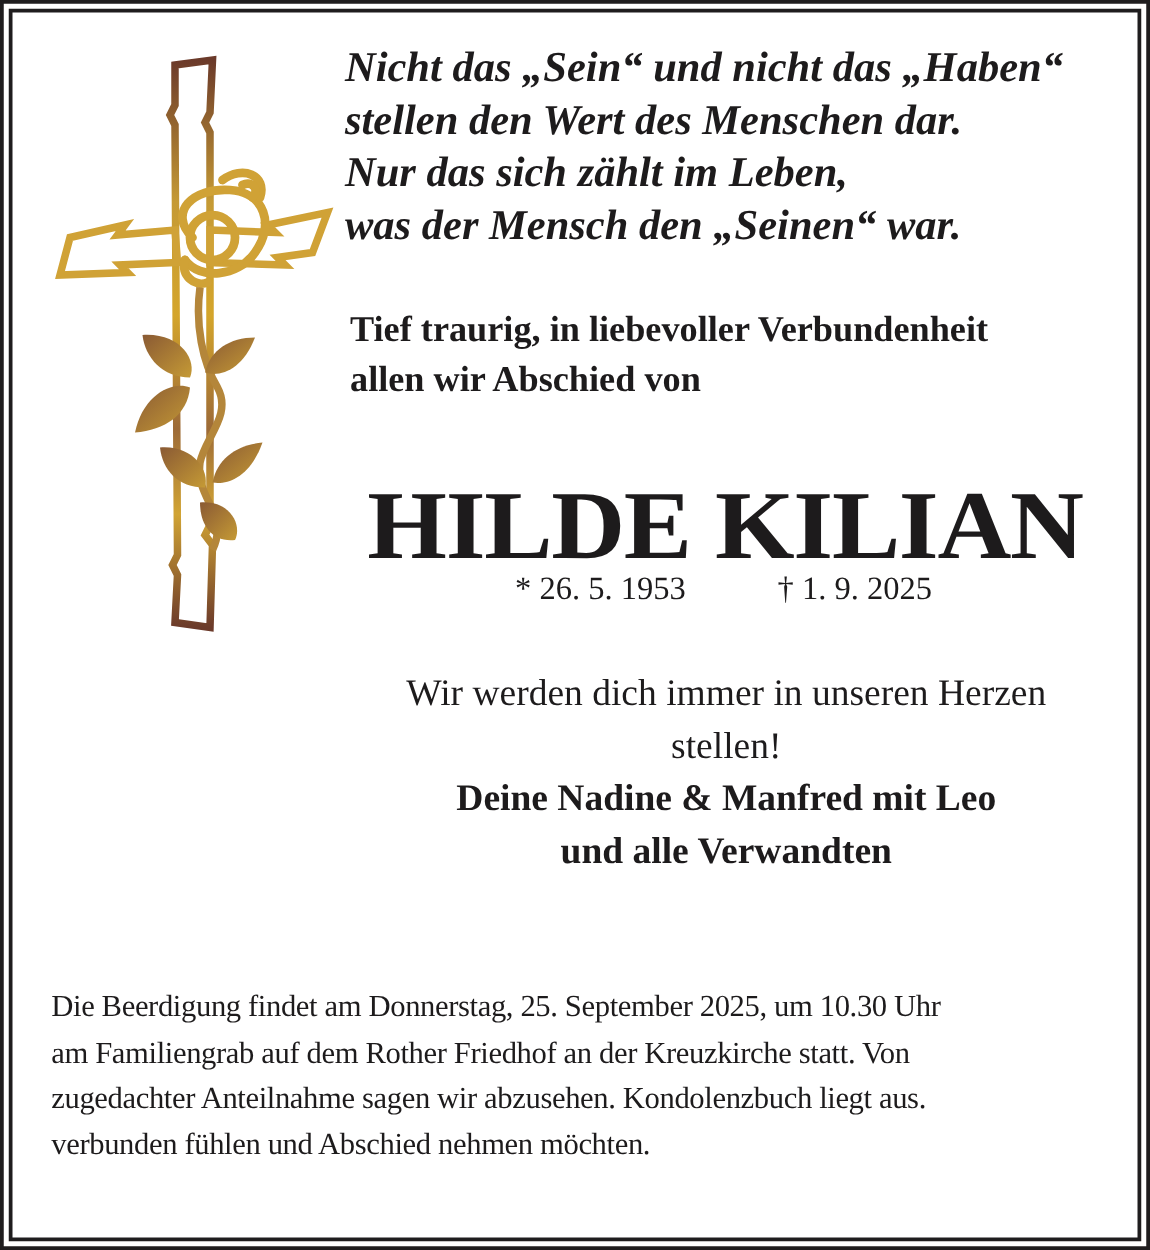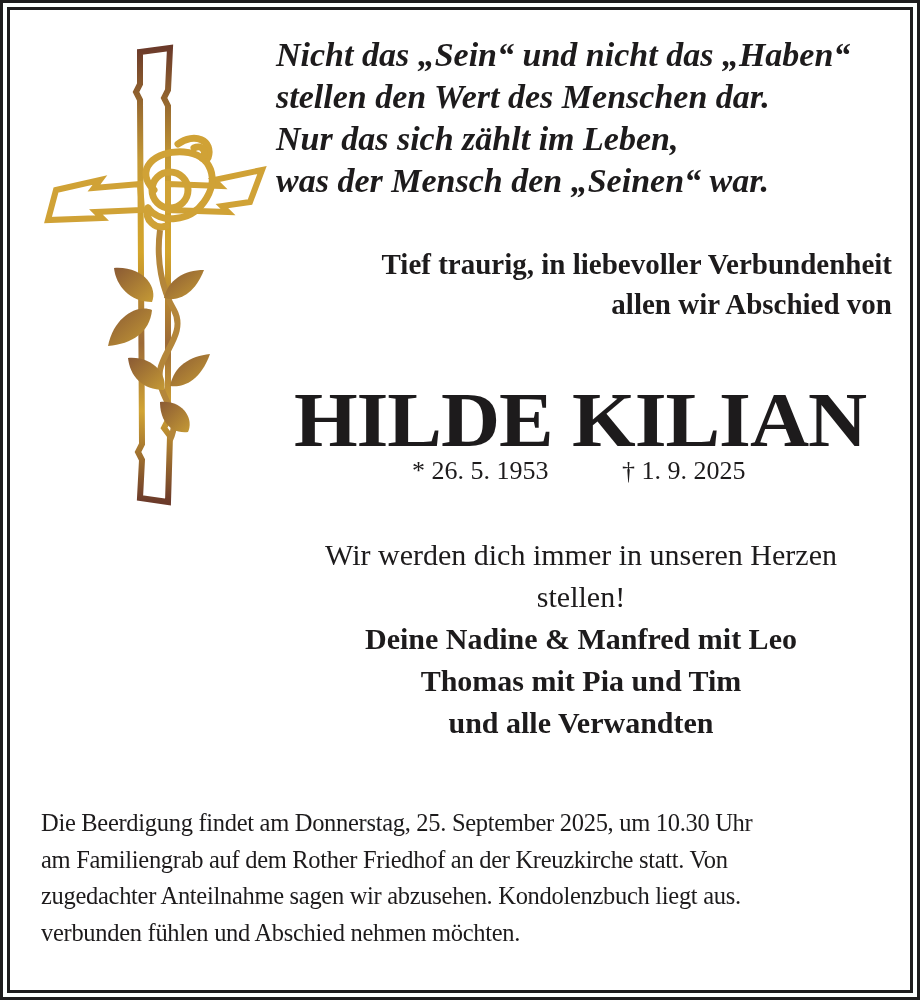--- a/index.html
+++ b/index.html
@@ -6,35 +6,35 @@
     body { width: 920px; height: 1000px; position: relative; overflow: hidden;
            font-family: "Liberation Serif", serif; color: #1d1b1c; }
     .frame-outer { position: absolute; left: 0; top: 0; width: 914px; height: 994px;
                    border: 3px solid #1f1d1e; }
     .frame-inner { position: absolute; left: 7px; top: 7px; width: 900px; height: 980px;
                    border: 3px solid #1f1d1e; }
     .cross { position: absolute; left: 44px; top: 40px; width: 224px; height: 466px; }
     .poem { position: absolute; left: 276px; top: 34px; width: 600px;
             font-style: italic; font-weight: bold; font-size: 34px; line-height: 42px; }
     .poem div { white-space: nowrap; }
-    .intro { position: absolute; left: 280px; top: 244px; width: 612px; text-align: right;
+    .intro { position: absolute; left: 280px; top: 244px; width: 612px; text-align: left;
              font-weight: bold; font-size: 29px; line-height: 40px; }
     .name { position: absolute; left: 280px; top: 380px; width: 600px; text-align: center;
             font-weight: bold; font-size: 78px; line-height: 80px; letter-spacing: -1px;
             transform: scaleX(1.05); transform-origin: center; }
     .dates { position: absolute; left: 280px; top: 456px; width: 600px;
              font-size: 26px; line-height: 30px; }
     .dates .born { position: absolute; left: 132px; }
     .dates .died { position: absolute; left: 342px; }
     .closing { position: absolute; left: 281px; top: 534px; width: 600px;
                font-size: 30px; line-height: 42px; text-align: center; }
     .closing .bold { font-weight: bold; }
     .closing div { white-space: nowrap; }
     .funeral { position: absolute; left: 41px; top: 788px; width: 850px;
-               font-size: 24.5px; line-height: 36.5px; letter-spacing: -0.3px; margin-top: 17px; }
+               font-size: 24.5px; line-height: 36.5px; letter-spacing: -0.3px; }
     .funeral div { white-space: nowrap; }
   </style>
 </head>
 <body>
 
 <div class="frame-outer"></div>
 <div class="frame-inner"></div>
 
 <svg class="cross" viewBox="0 0 224 466" xmlns="http://www.w3.org/2000/svg">
   <defs>
@@ -94,21 +94,20 @@
 
 <div class="dates">
   <span class="born">* 26. 5. 1953</span>
   <span class="died">† 1. 9. 2025</span>
 </div>
 
 <div class="closing">
   <div>Wir werden dich immer in unseren Herzen</div>
   <div>stellen!</div>
   <div class="bold">Deine Nadine &amp; Manfred mit Leo</div>
-  <div class="bold">Thomas mit Pia und Tim</div>
   <div class="bold">und alle Verwandten</div>
 </div>
 
 <div class="funeral">
   <div>Die Beerdigung findet am Donnerstag, 25. September 2025, um 10.30 Uhr</div>
   <div>am Familiengrab auf dem Rother Friedhof an der Kreuzkirche statt. Von</div>
   <div>zugedachter Anteilnahme sagen wir abzusehen. Kondolenzbuch liegt aus.</div>
   <div>verbunden fühlen und Abschied nehmen möchten.</div>
 </div>
 

